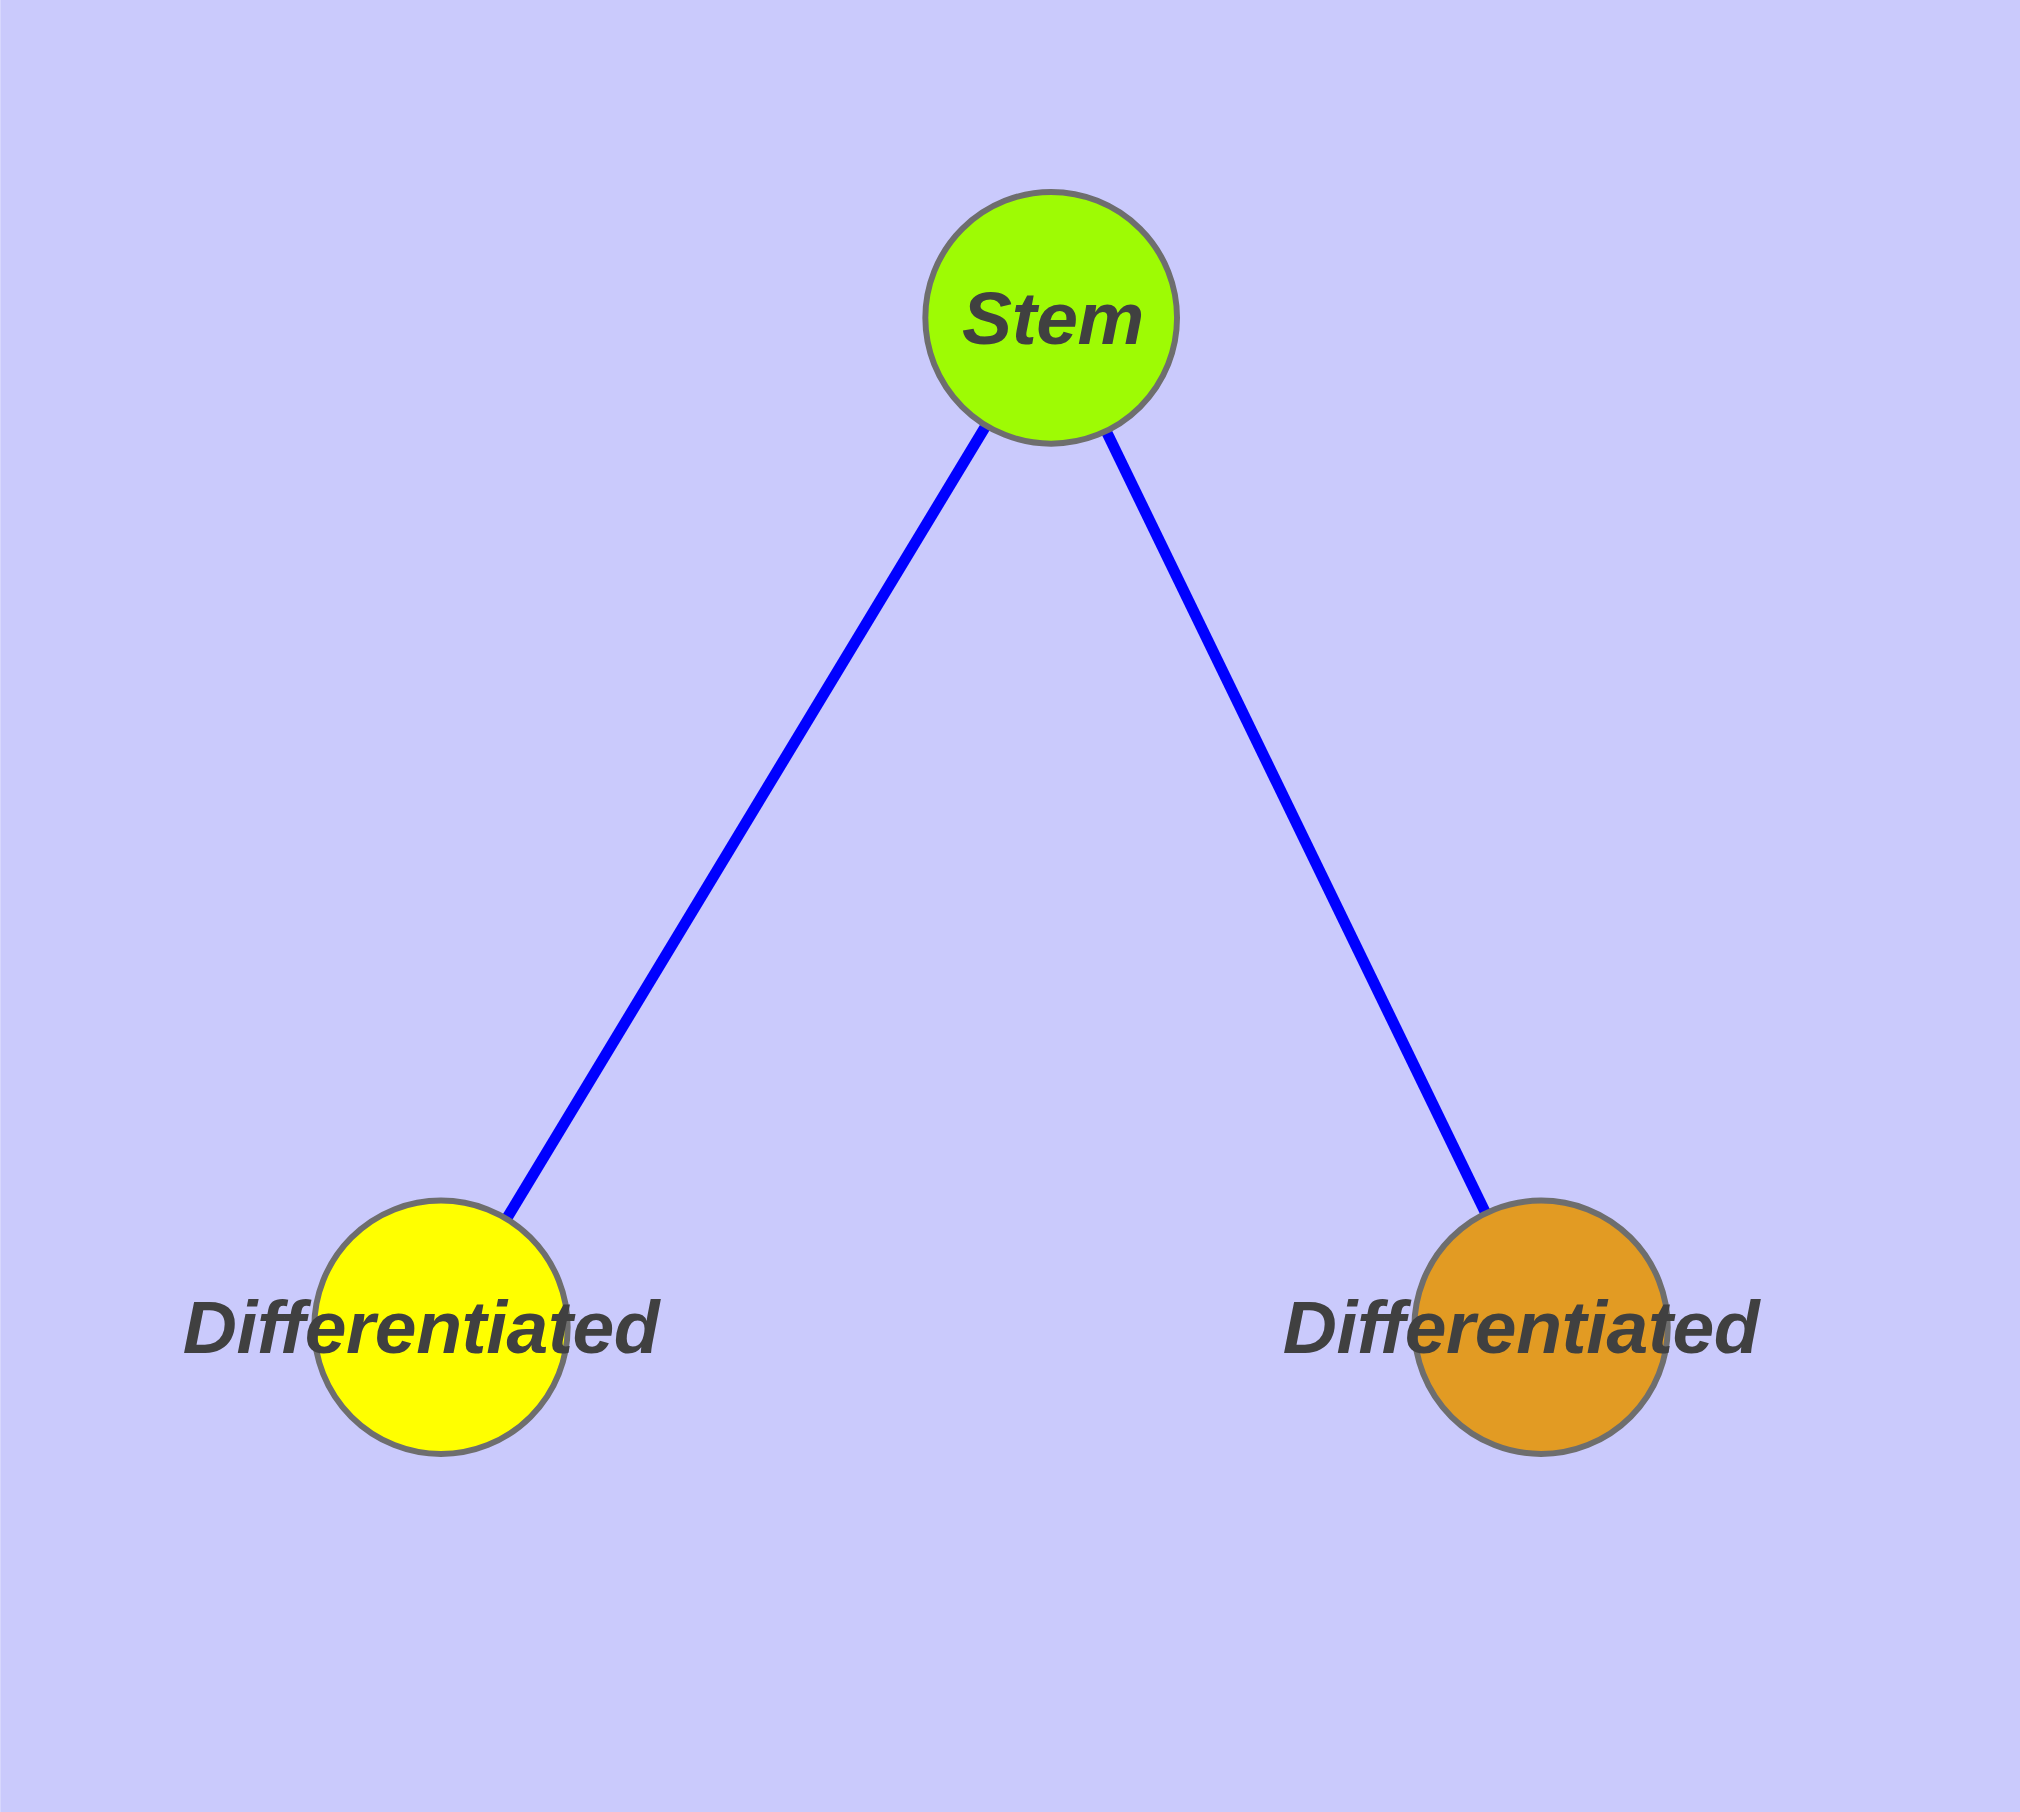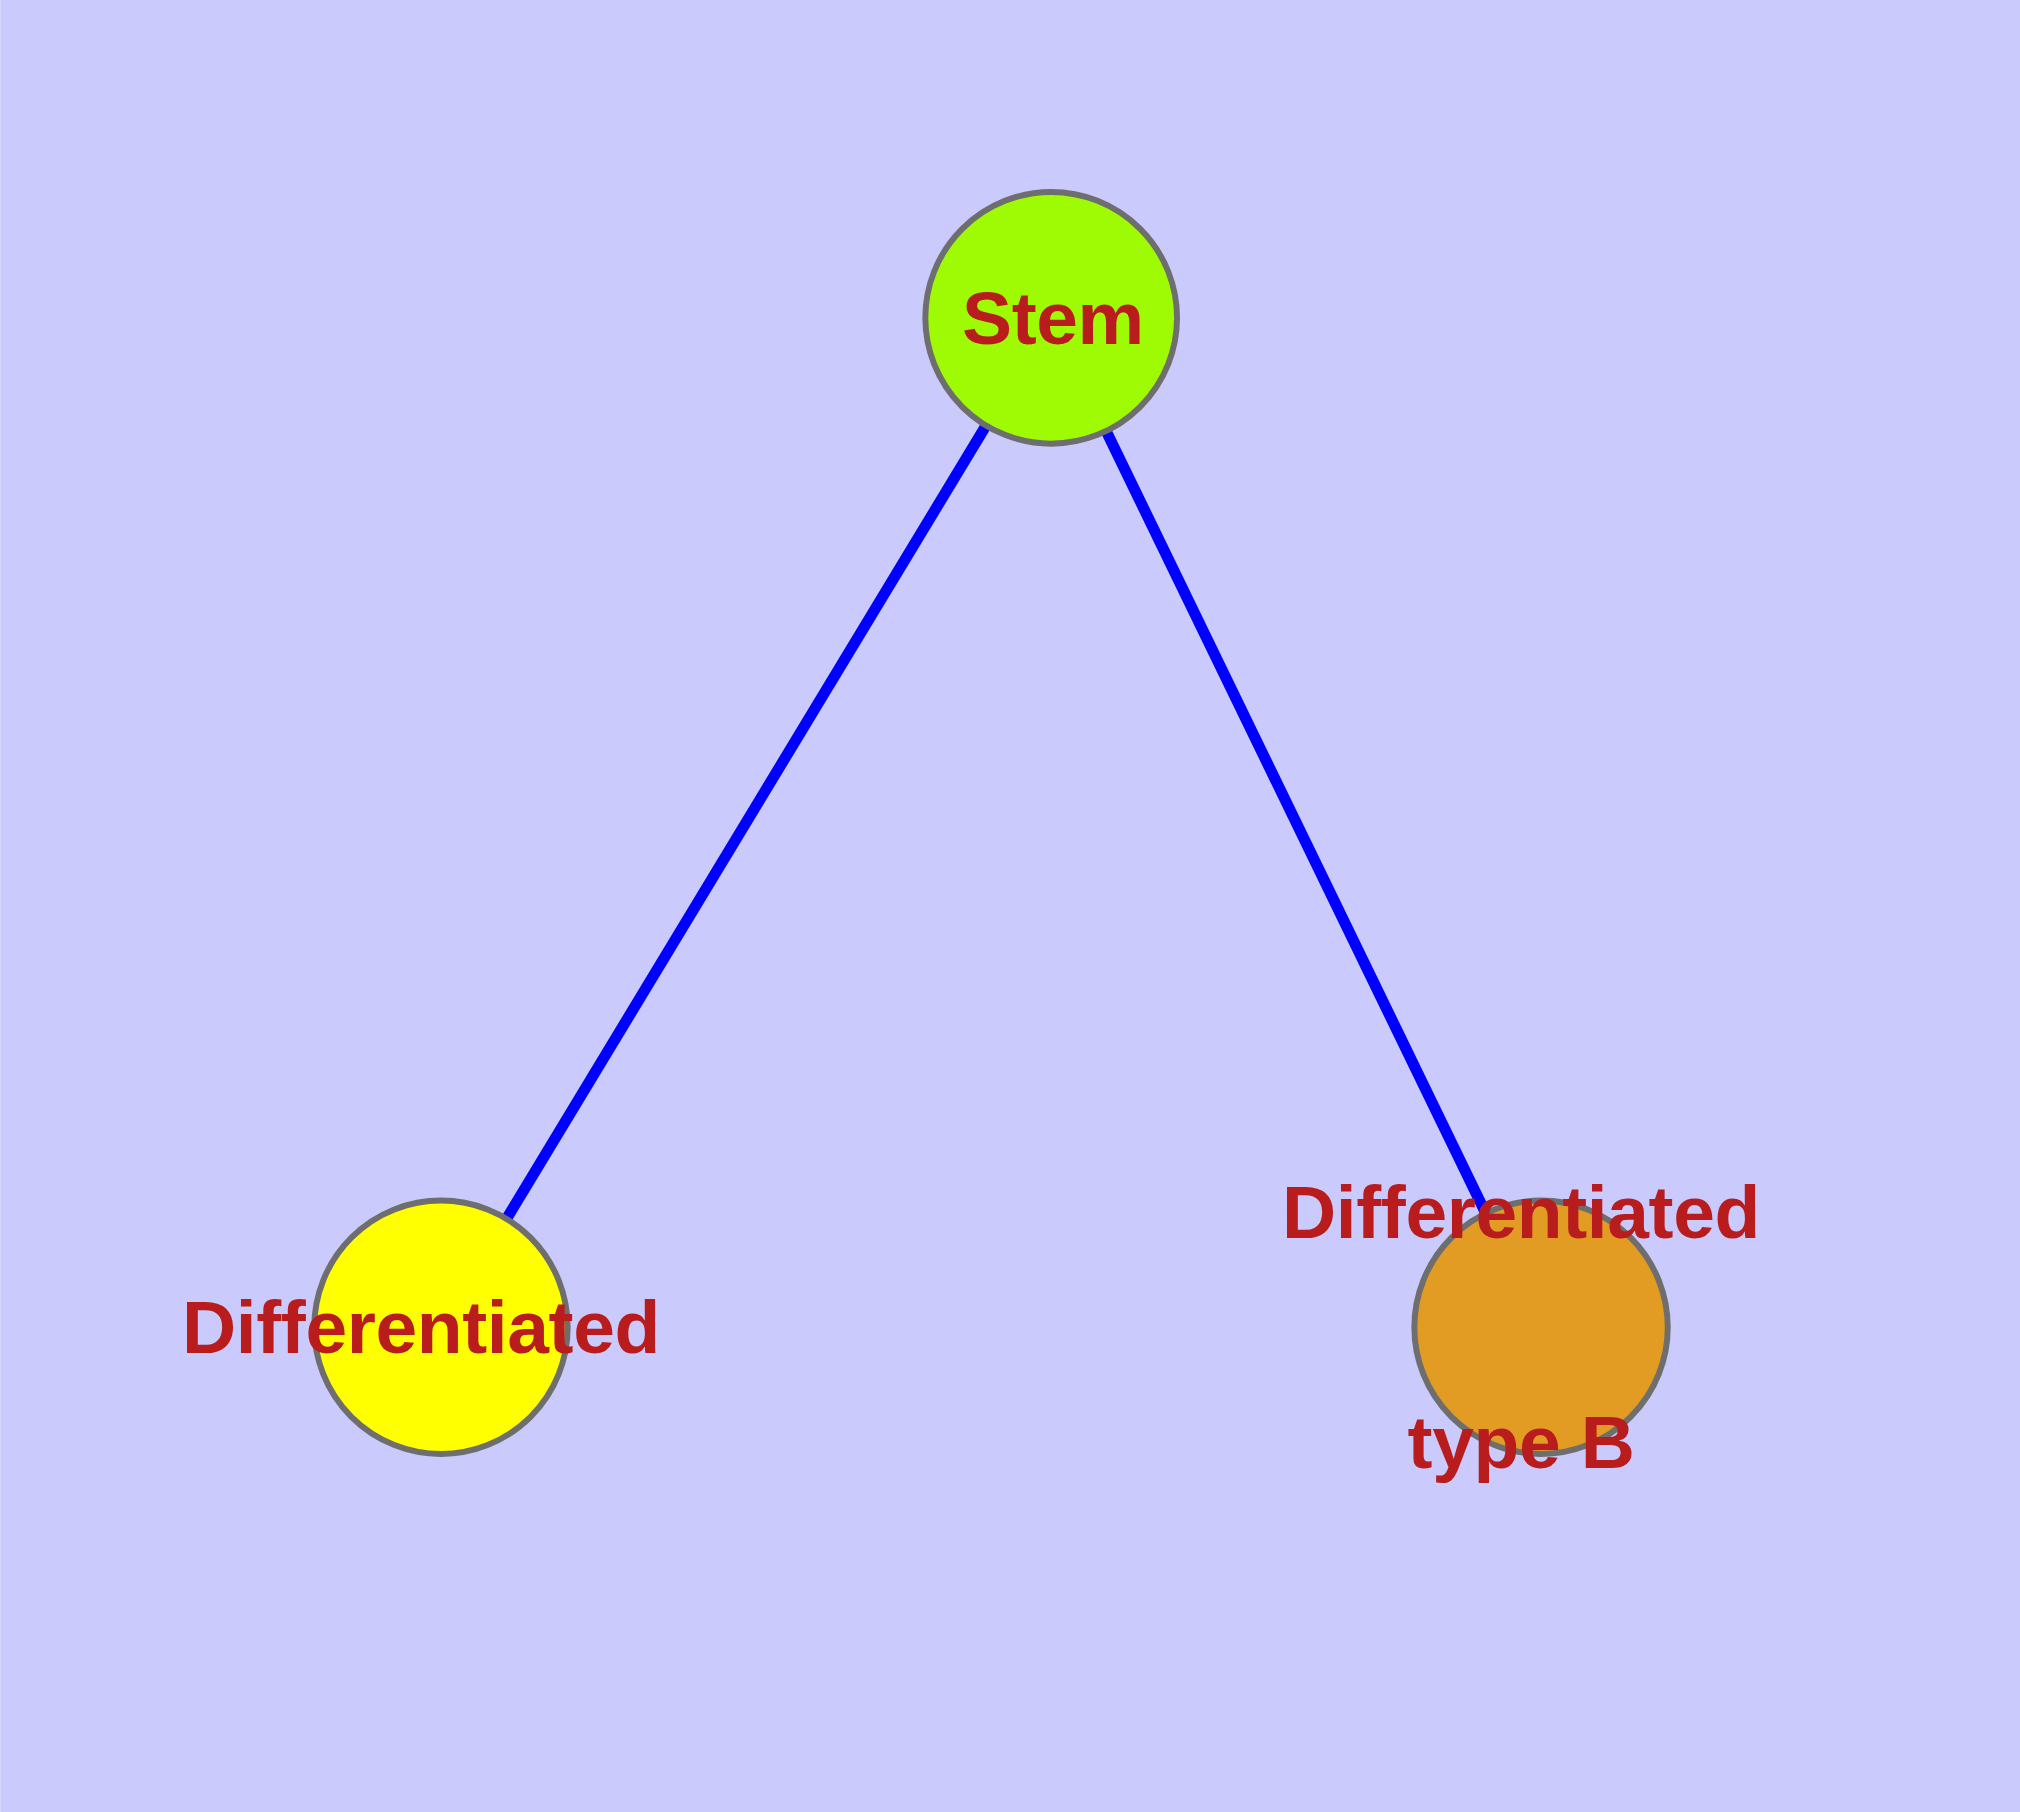--- a/index.html
+++ b/index.html
@@ -21,26 +21,27 @@
     position: absolute;
     inset: 0;
     width: 2021px;
     height: 1812px;
     display: block;
   }
   .node-label {
     position: absolute;
     font-family: "Liberation Sans", sans-serif;
     font-weight: bold;
-    color: #b91c1c;
-    text-align: center;
+    color: #404040;
+    text-align: right;
     line-height: 1.02;
     white-space: pre;
     pointer-events: none;
     letter-spacing: -0.4px;
+    font-style: italic;
   }
   #label-stem {
     font-size: 75px;
     left: 1053px;
     top: 318px;
     transform: translate(-50%, -50%);
   }
   #label-diff-a {
     font-size: 75px;
     left: 421px;
@@ -78,17 +79,16 @@
   <div class="node-label" id="label-stem">
     <div>Stem</div>
   </div>
 
   <div class="node-label" id="label-diff-a">
     <div>Differentiated</div>
   </div>
 
   <div class="node-label" id="label-diff-b">
     <div>Differentiated</div>
-    <div>type B</div>
   </div>
 
 </div>
 
 
 </body></html>

